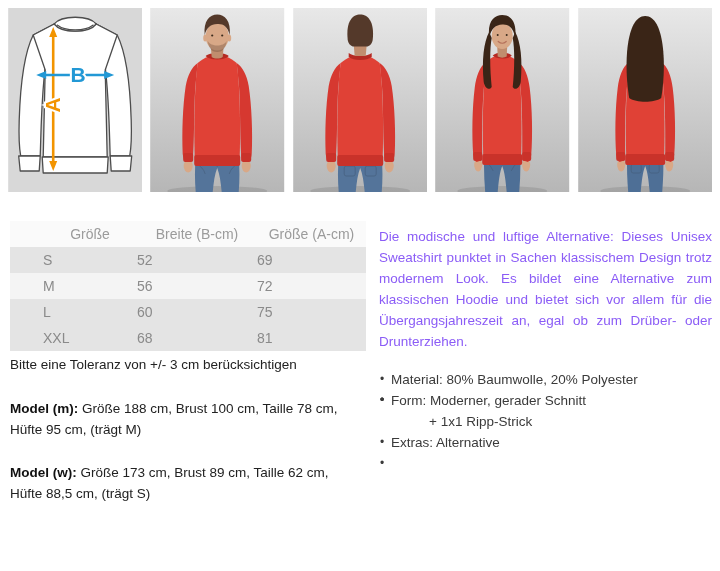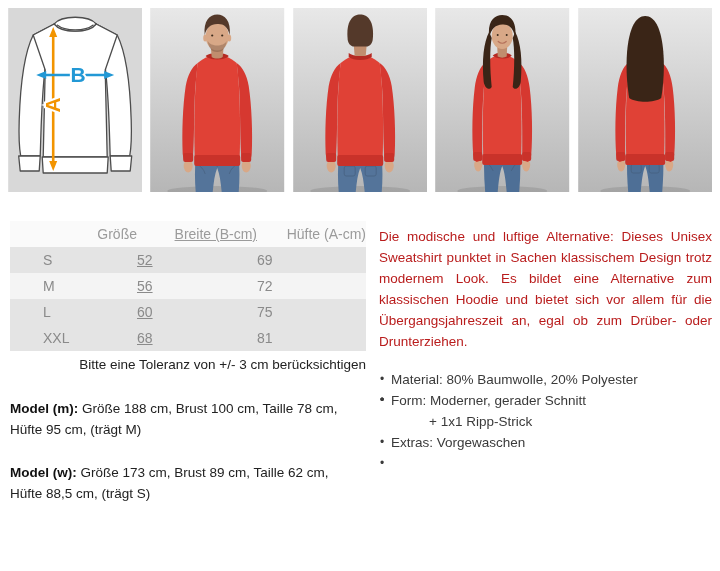--- a/index.html
+++ b/index.html
@@ -45,35 +45,35 @@
   .stubble { fill:rgba(84,57,42,0.30); }
   .smile { fill:none; stroke:#b4705a; stroke-width:1.2; stroke-linecap:round; }
 
   
   .content { display:flex; gap:13px; margin-top:29px; padding:0 8px 0 10px; }
   .left-col { width:356px; flex:0 0 356px; }
   .right-col { flex:1 1 auto; padding-top:5px; }
 
   table.size { width:100%; border-collapse:collapse; table-layout:fixed; font-size:14px; }
   table.size th {
-    font-weight:normal; text-align:right; color:#9b9b9b; background:#fafafa;
+    font-weight:normal; text-align:center; color:#9b9b9b; background:#fafafa;
     padding:4px 0; height:26px;
   }
   table.size td { color:#8a8a8a; padding:4px 0; height:26px; }
   table.size th:first-child, table.size td:first-child { padding-left:33px; width:127px; }
-  table.size th:nth-child(2), table.size td:nth-child(2) { width:120px;text-decoration:underline; }
+  table.size th:nth-child(2), table.size td:nth-child(2) { width:120px; }
   tr.stripe-a { background:#e4e4e4; }
   tr.stripe-b { background:#f4f4f4; }
 
-  .tolerance { margin:6px 0 0 7px; font-size:13.5px; color:#222222;text-align:right; }
+  .tolerance { margin:6px 0 0 0; font-size:13.5px; color:#222222; }
   .model { margin:26px 0 0 0; font-size:13.5px; line-height:21px; color:#222222; max-width:352px; }
   .model + .model { margin-top:22px; }
   .model strong { color:#111111; }
 
-  .desc { margin:0; font-size:13.5px; line-height:21px; color:#b91c1c; text-align:justify; }
+  .desc { margin:0; font-size:13.5px; line-height:21px; color:#8b5cf6; text-align:justify; }
   ul.features { list-style:none; margin:17px 0 0 0; padding:0;
                 font-size:13.5px; line-height:21px; color:#3a3a3a; }
   ul.features li { position:relative; padding-left:12px; }
   ul.features li .dot { position:absolute; left:1px; top:0; font-size:12px; color:#3a3a3a; }
   ul.features li.sub { padding-left:50px; }
 </style>
 </head>
 <body>
 
 <div class="page">
@@ -234,21 +234,21 @@
   </div>
 
   <div class="content">
 
     <div class="left-col">
       <table class="size">
         <thead>
           <tr>
             <th>Größe</th>
             <th>Breite (B-cm)</th>
-            <th>Hüfte (A-cm)</th>
+            <th>Größe (A-cm)</th>
           </tr>
         </thead>
         <tbody>
             <tr class="stripe-a">
               <td>S</td>
               <td>52</td>
               <td>69</td>
             </tr>
             <tr class="stripe-b">
               <td>M</td>
@@ -282,19 +282,19 @@
     </div>
 
     <div class="right-col">
       <p class="desc">Die modische und luftige Alternative: Dieses Unisex Sweatshirt punktet in Sachen klassischem Design trotz modernem Look. Es bildet eine Alternative zum klassischen Hoodie und bietet sich vor allem für die Übergangsjahreszeit an, egal ob zum Drüber- oder Drunterziehen.</p>
       <ul class="features">
           <li class="item"><span class="dot">•</span><span>Material: 80% Baumwolle, 20% Polyester</span></li>
           <li class="item"><span class="dot">•</span></li>
           <li class="item"><span class="dot">•</span></li>
           <li class="item"><span class="dot">•</span><span>Form: Moderner, gerader Schnitt</span></li>
           <li class="sub"><span>+ 1x1 Ripp-Strick</span></li>
-          <li class="item"><span class="dot">•</span><span>Extras: Vorgewaschen</span></li>
+          <li class="item"><span class="dot">•</span><span>Extras: Alternative</span></li>
           <li class="item"><span class="dot">•</span></li>
         </ul>
     </div>
 
   </div>
 </div>
 
 </body></html>

